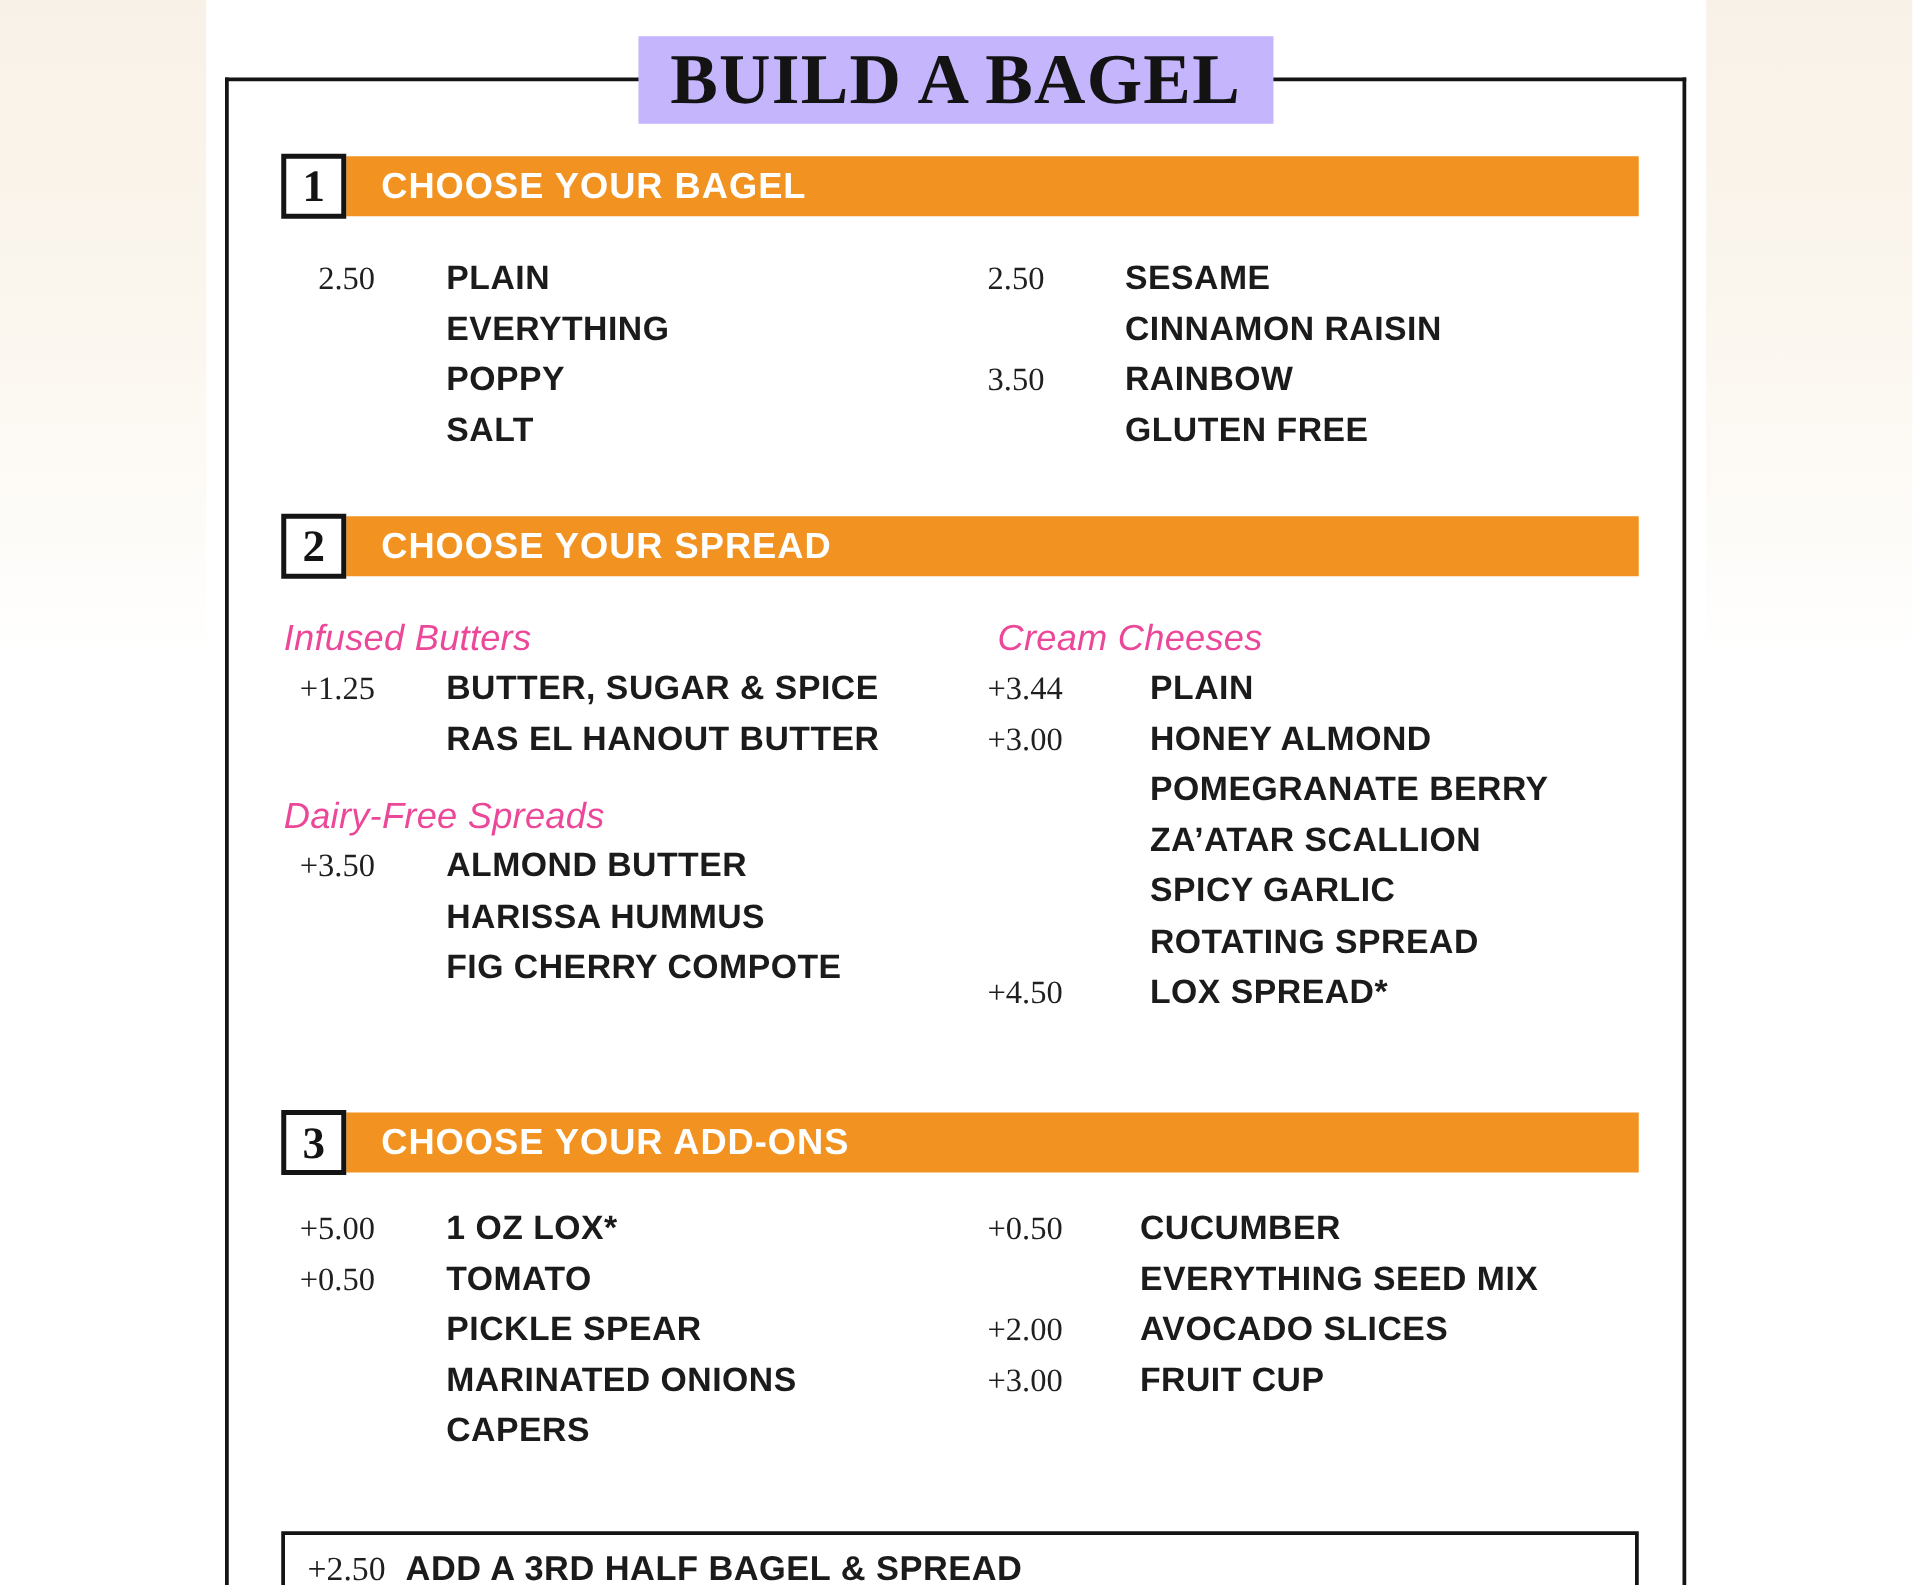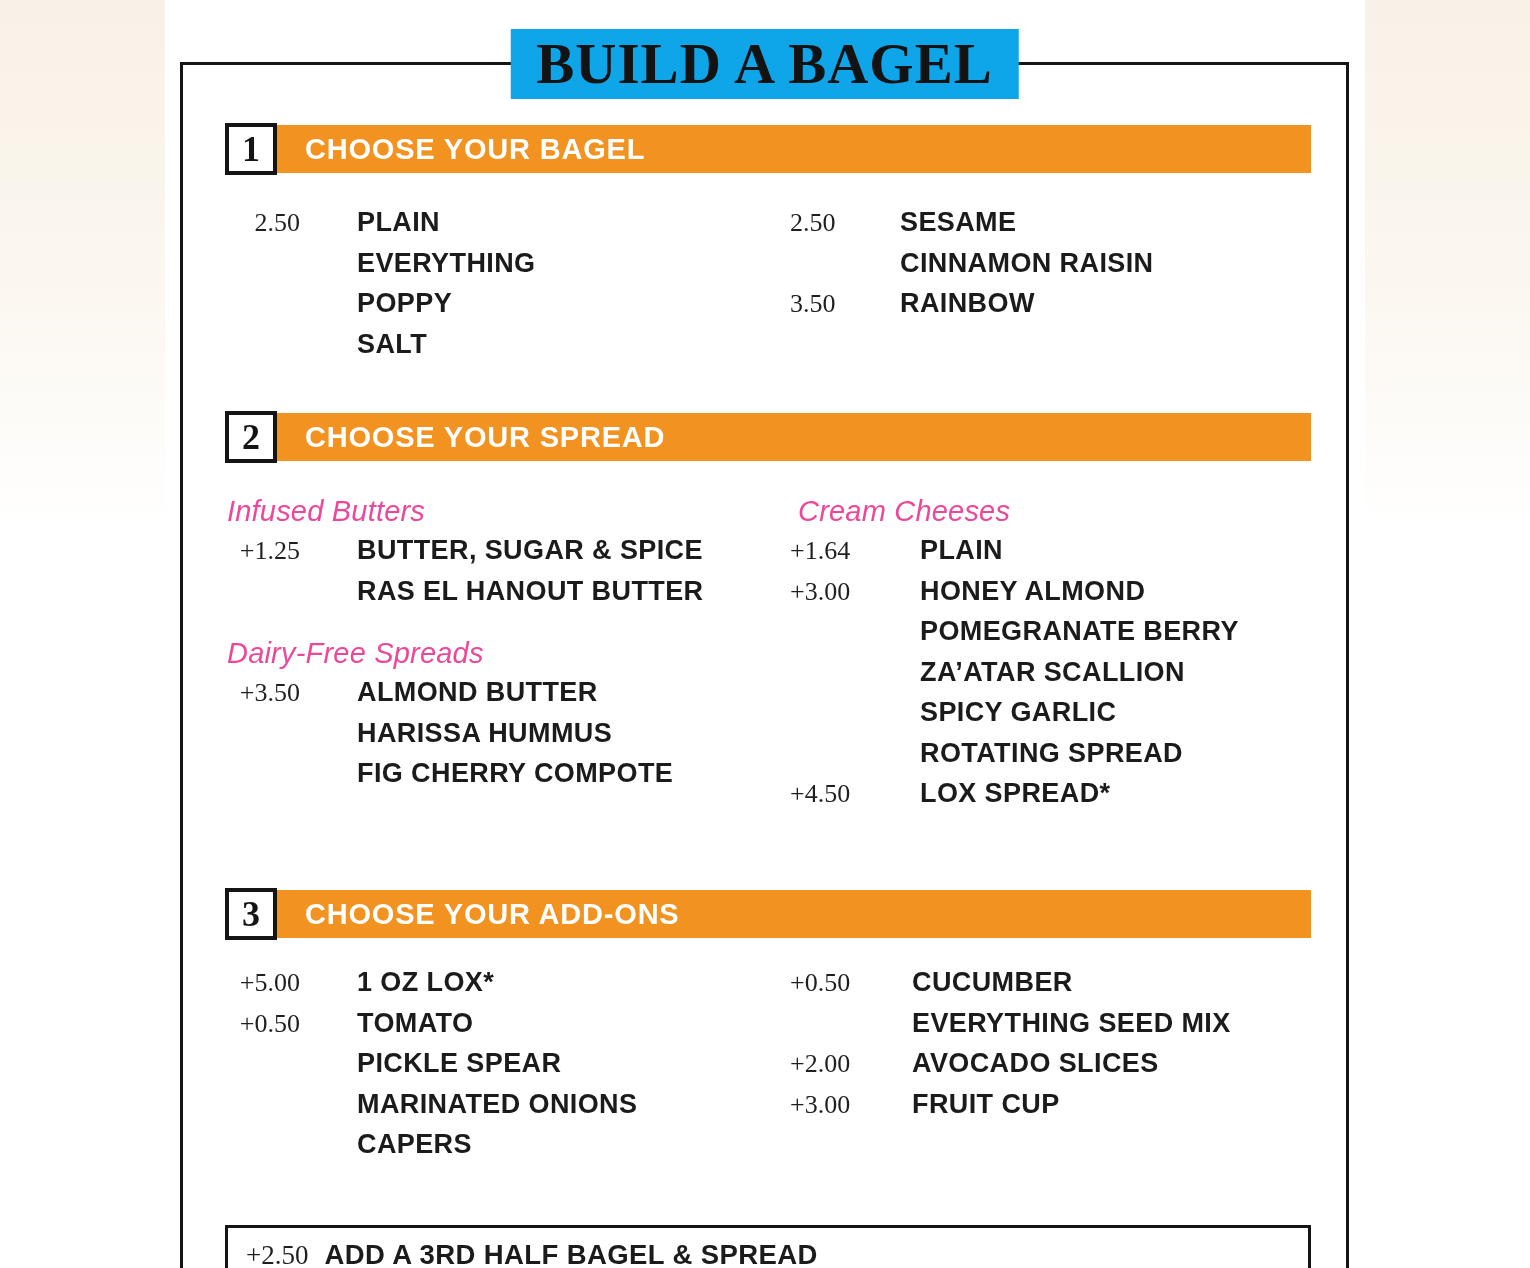--- a/index.html
+++ b/index.html
@@ -12,21 +12,21 @@
   .sheet {
     position:absolute; left:165px; top:0; width:1200px; height:1268px;
     background:#ffffff;
   }
   .menu-box {
     position:absolute; left:15px; top:62px; width:1169px; height:1240px;
     border:3px solid var(--ink,#141414); border-bottom:none; background:#ffffff;
   }
   .menu-title {
     position:absolute; top:-36px; left:50%; transform:translateX(-50%);
-    background:#0ea5e9; padding:0 26px; white-space:nowrap;
+    background:#c4b5fd; padding:0 26px; white-space:nowrap;
     font-family:"Liberation Serif","DejaVu Serif",serif;
     font-weight:bold; font-size:57px; letter-spacing:1px; color:#131313; line-height:70px;
   }
   .section-bar { position:absolute; left:42px; width:1086px; height:52px; }
   .bar-fill {
     position:absolute; left:48px; right:0; top:2px; height:48px;
     background:var(--accent,#F29220); display:flex; align-items:center; padding-left:32px;
   }
   .bar-label {
     color:#ffffff; font-weight:bold; font-size:29px; letter-spacing:0.8px;
@@ -122,20 +122,24 @@
             <span class="nm">SESAME</span>
           </div>
           <div class="row">
             <span class="price"></span>
             <span class="nm">CINNAMON RAISIN</span>
           </div>
           <div class="row">
             <span class="price">3.50</span>
             <span class="nm">RAINBOW</span>
           </div>
+          <div class="row">
+            <span class="price"></span>
+            <span class="nm">GLUTEN FREE</span>
+          </div>
         </div>
 
       <div class="section-bar bar-2">
         <span class="num-badge">2</span>
         <div class="bar-fill">
           <span class="bar-label">CHOOSE YOUR SPREAD</span>
         </div>
       </div>
 
       <div class="col2 s2-left-col">
@@ -172,21 +176,21 @@
             </div>
         </div>
       </div>
 
       <div class="col2 s2-right-col">
         <div class="group">
           <div class="group-label">Cream Cheeses</div>
           <div class="rows list-static s2-right">
 
           <div class="row">
-                <span class="price">+1.64</span>
+                <span class="price">+3.44</span>
                 <span class="nm">PLAIN</span>
               </div>
               <div class="row">
                 <span class="price">+3.00</span>
                 <span class="nm">HONEY ALMOND</span>
               </div>
               <div class="row">
                 <span class="price"></span>
                 <span class="nm">POMEGRANATE BERRY</span>
               </div>

